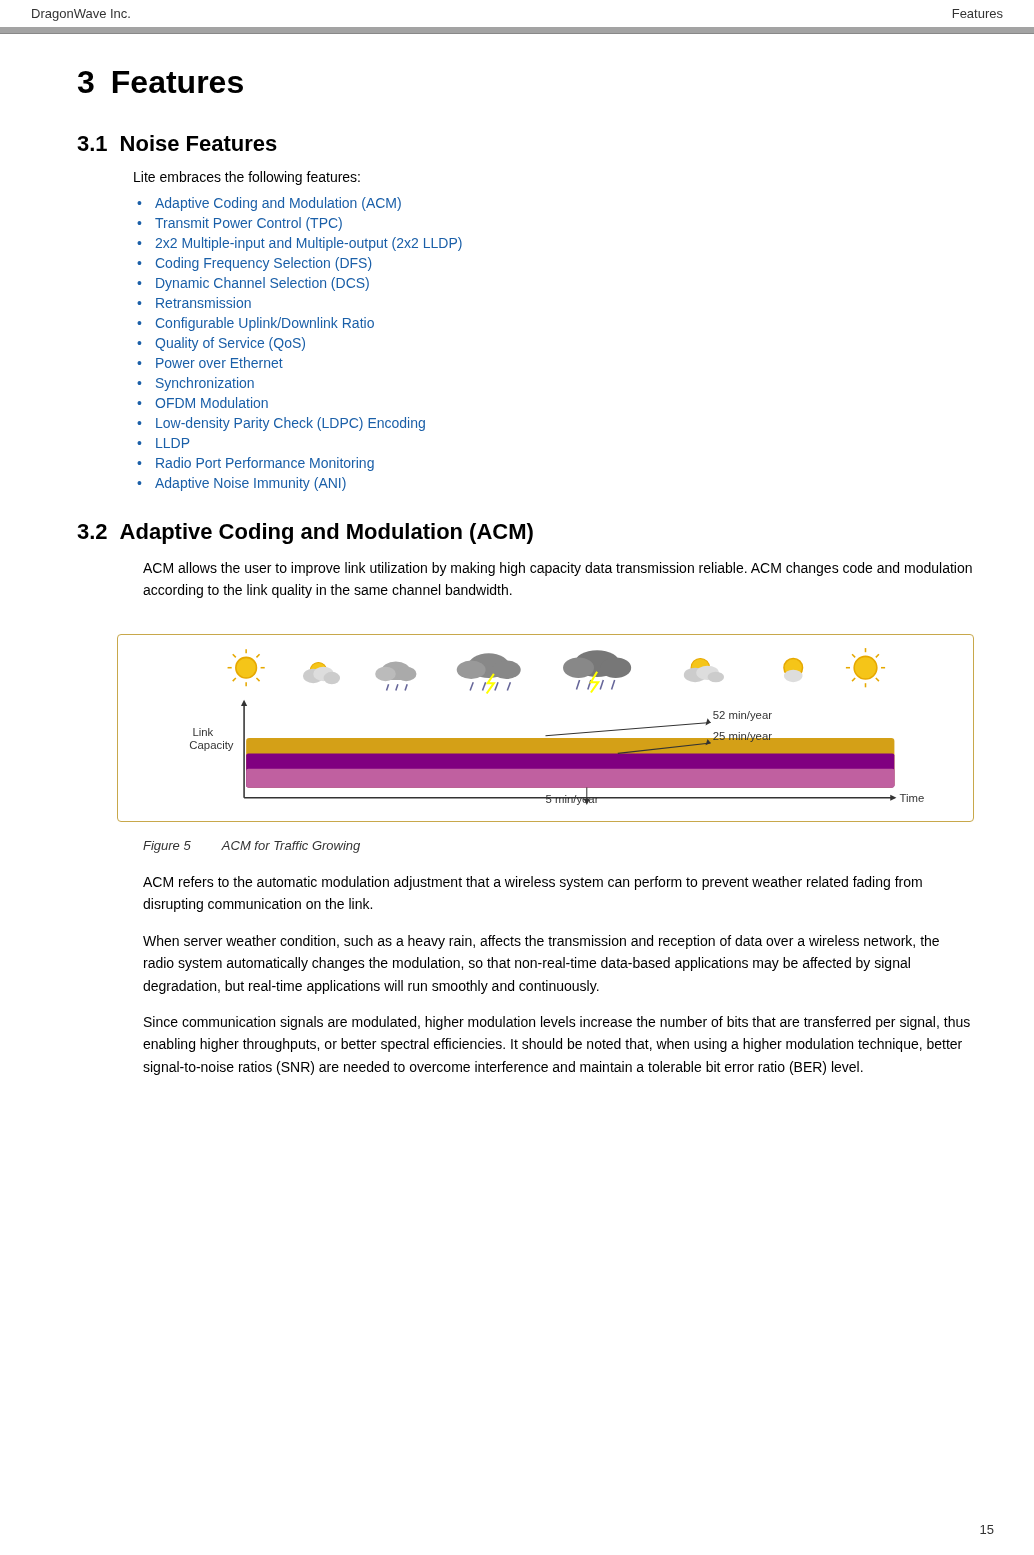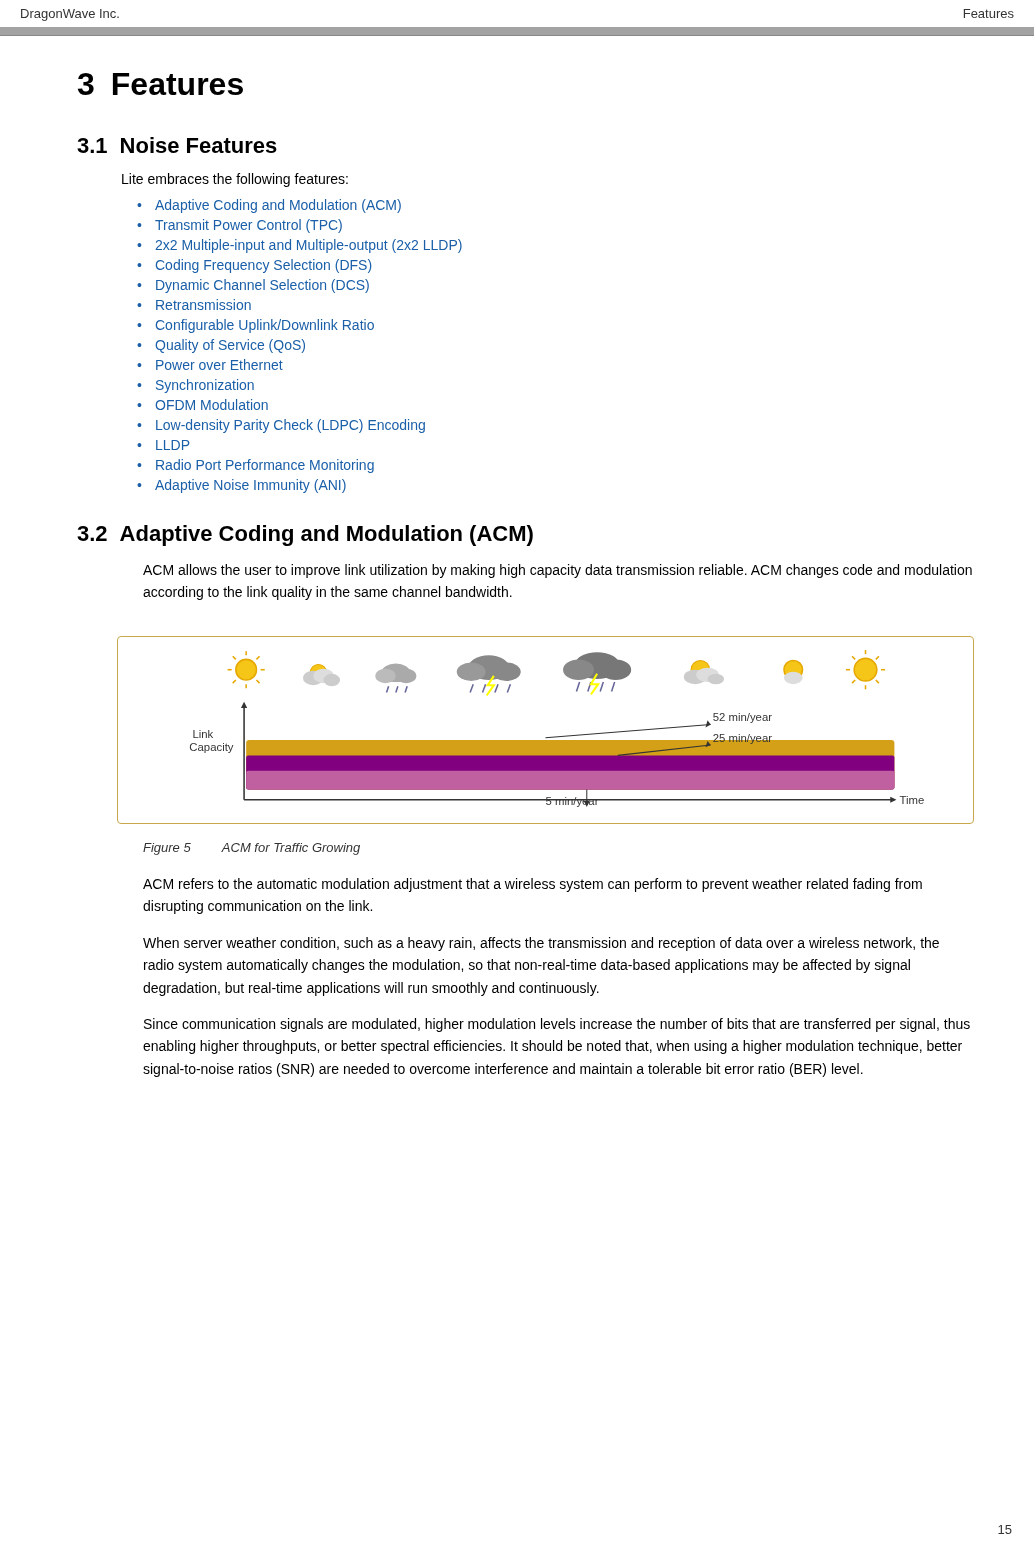--- a/index.html
+++ b/index.html
@@ -8,22 +8,22 @@
       font-size: 14px;
       color: #000;
       background: #fff;
       width: 1034px;
       min-height: 1555px;
     }
     .header {
       display: flex;
       justify-content: space-between;
       align-items: center;
-      padding: 6px 20px;
-      border-bottom: 8px solid #a3a3a3;
+      padding: 6px 31px;
+      border-bottom: 6px solid #a3a3a3;
       font-size: 13px;
       color: #333;
     }
     .content {
       padding: 30px 60px 40px 77px;
     }
     h1.chapter-title {
       font-size: 32px;
       font-weight: bold;
       margin-bottom: 30px;
@@ -35,21 +35,21 @@
     h2.section-title {
       font-size: 22px;
       font-weight: bold;
       margin-bottom: 12px;
       color: #000;
     }
     h2.section-title span.section-num {
       margin-right: 12px;
     }
     .intro-text {
-      margin-left: 44px;
+      margin-left: 56px;
       margin-bottom: 10px;
       font-size: 14px;
     }
     ul.feature-list {
       margin-left: 60px;
       margin-bottom: 20px;
       list-style: none;
     }
     ul.feature-list li {
       margin-bottom: 4px;
@@ -99,21 +99,21 @@
       margin-right: 28px;
     }
     .acm-diagram {
       width: 100%;
       height: 160px;
       background: #fff;
     }
     .footer {
       position: absolute;
       bottom: 18px;
-      right: 22px;
+      right: 40px;
       font-size: 13px;
       color: #333;
     }
     .page-wrapper {
       position: relative;
       min-height: 1555px;
     }
     .horizontal-rule {
       border: none;
       border-top: 1.5px solid #888;

